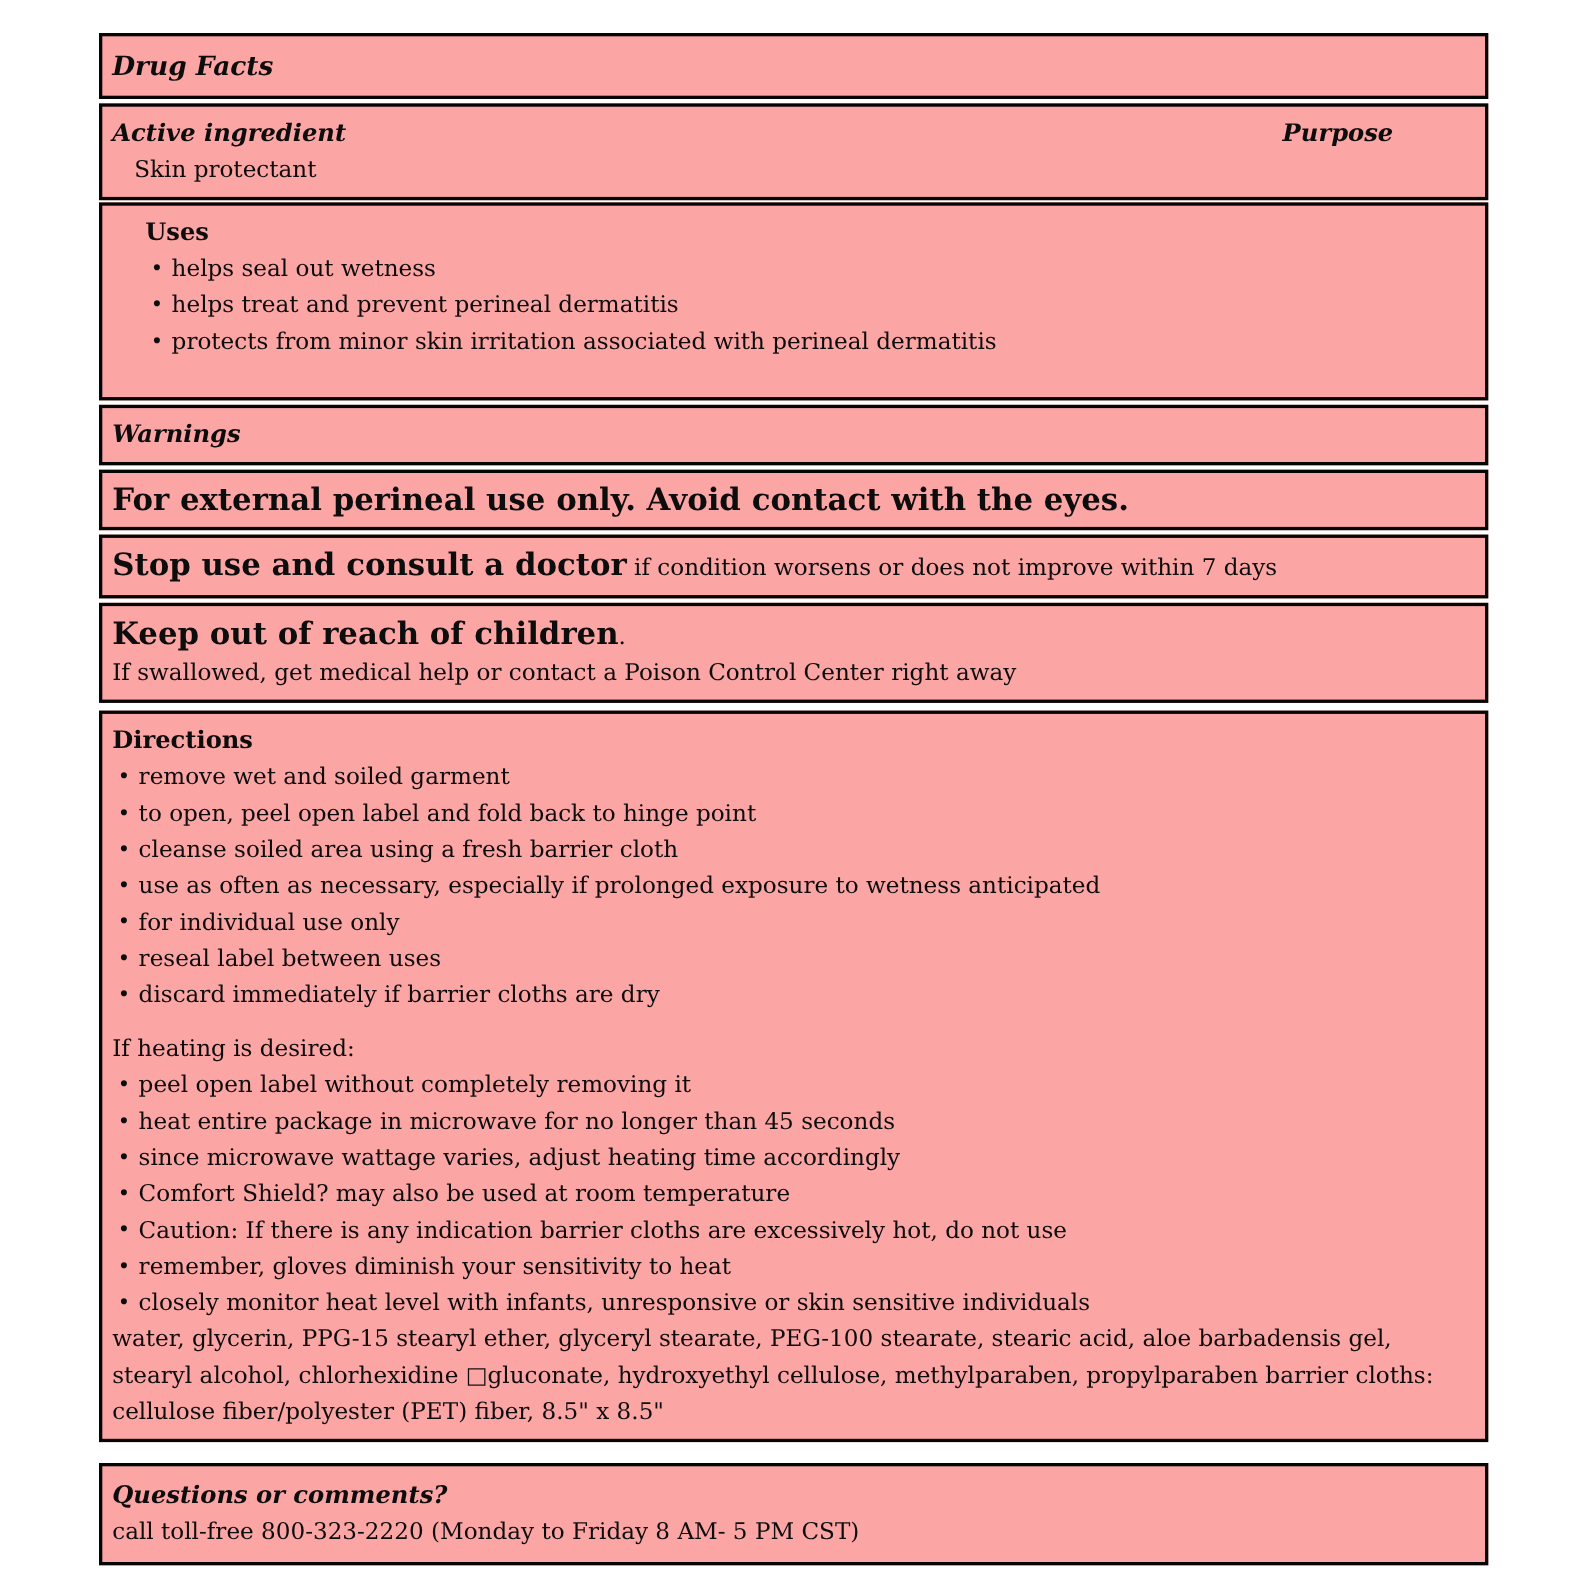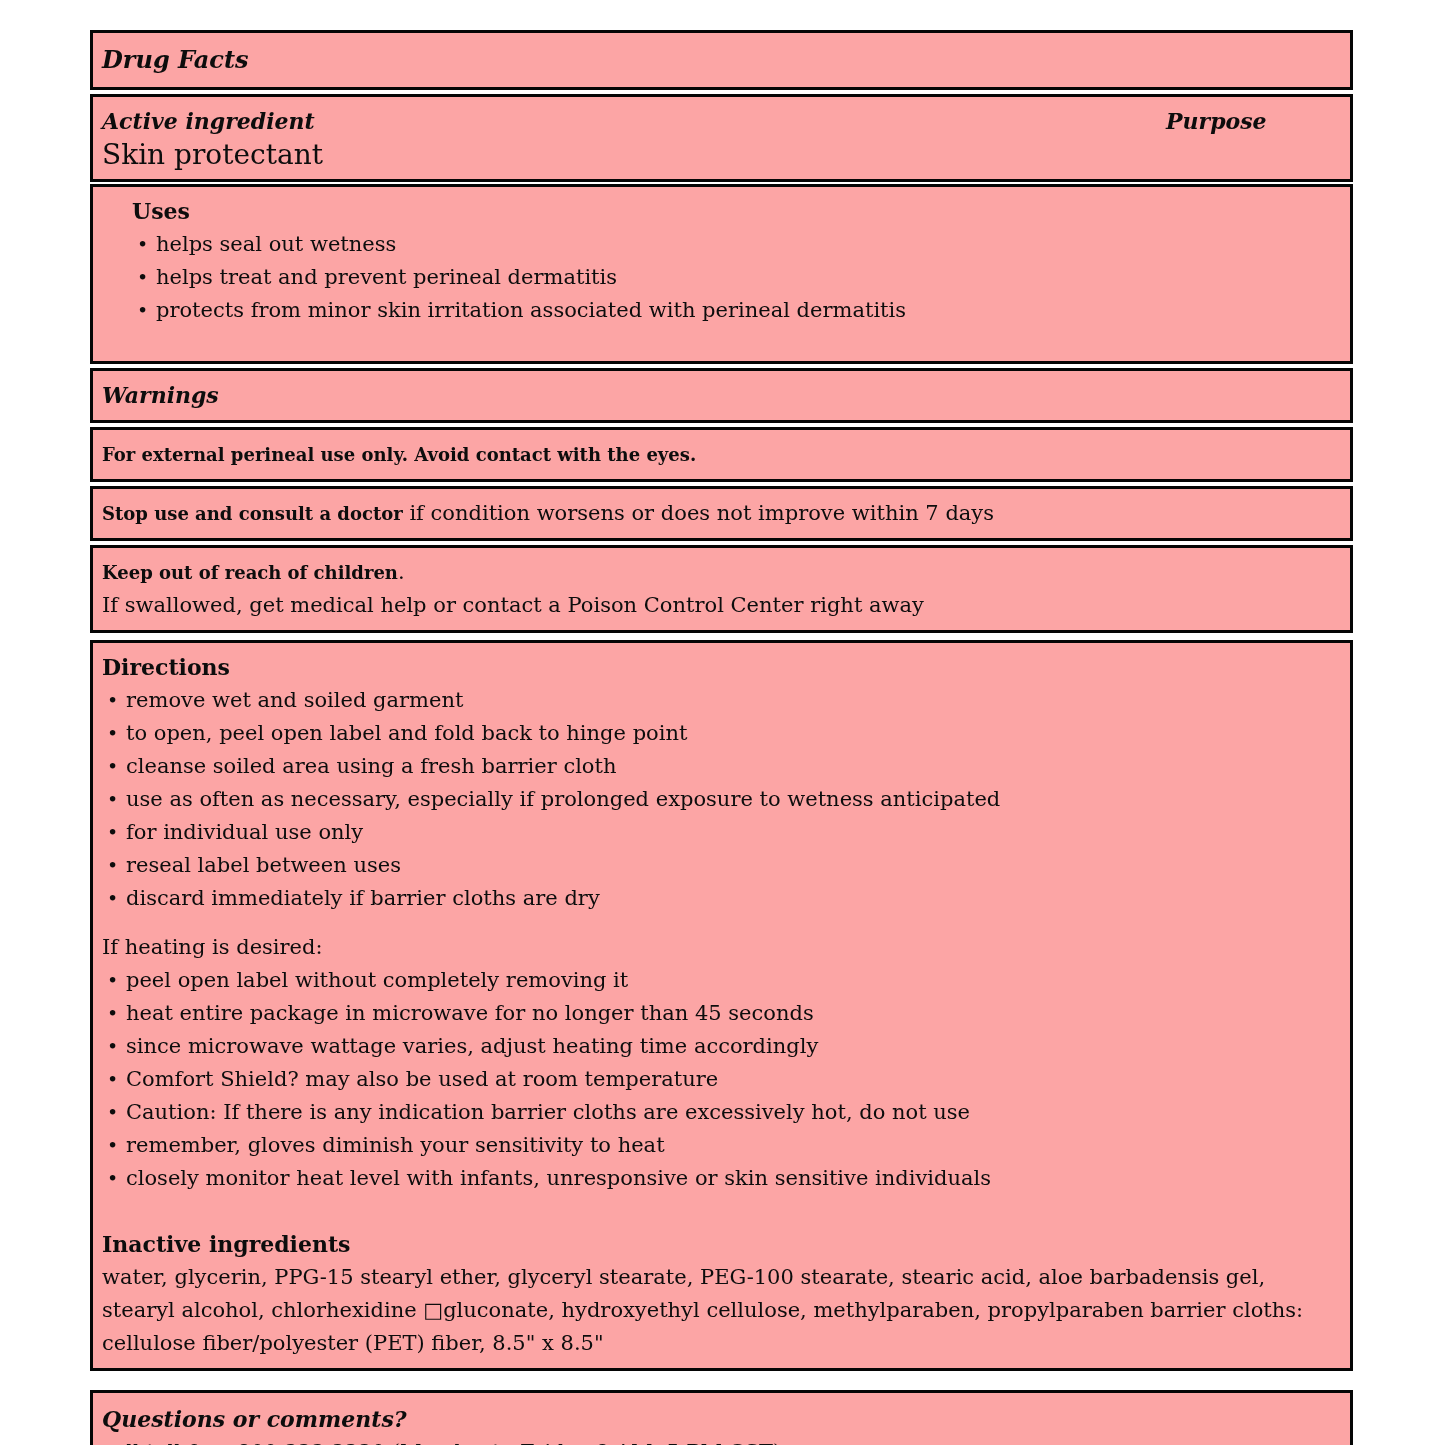--- a/index.html
+++ b/index.html
@@ -39,35 +39,35 @@
   }
   h2.sec-head {
     font-size: 22px;
     font-weight: bold;
     line-height: 33px;
   }
   .body-text, li, .line {
     font-size: 21px;
     line-height: 33px;
   }
-  .bold { font-weight: bold; font-size: 18px; }
+  .bold { font-weight: bold; font-size: 28px; }
 
   
   .ai-grid {
     display: grid;
     grid-template-columns: 1fr 172px;
     column-gap: 10px;
   }
   .leader-line {
     white-space: nowrap;
     overflow: hidden;
     font-size: 21px;
     line-height: 33px;
   }
-  .purpose-col { font-size: 28px; line-height: 33px; }
+  .purpose-col { font-size: 21px; line-height: 33px; margin-left: 20px; }
 
   ul.bullets { list-style: none; }
   ul.bullets li {
     position: relative;
     padding-left: 24px;
   }
   ul.bullets li::before {
     content: "\2022";
     position: absolute;
     left: 5px;
@@ -138,21 +138,20 @@
     <div class="body-text heating-intro">If heating is desired:</div>
     <ul class="bullets">
         <li>peel open label without completely removing it</li>
         <li>heat entire package in microwave for no longer than 45 seconds</li>
         <li>since microwave wattage varies, adjust heating time accordingly</li>
         <li>Comfort Shield? may also be used at room temperature</li>
         <li>Caution: If there is any indication barrier cloths are excessively hot, do not use</li>
         <li>remember, gloves diminish your sensitivity to heat</li>
         <li>closely monitor heat level with infants, unresponsive or skin sensitive individuals</li>
       </ul>
-    <h2 class="sec-head inactive-head">Inactive ingredients</h2>
     <div class="body-text">water, glycerin, PPG-15 stearyl ether, glyceryl stearate, PEG-100 stearate, stearic acid, aloe barbadensis gel, stearyl alcohol, chlorhexidine □gluconate, hydroxyethyl cellulose, methylparaben, propylparaben barrier cloths: cellulose fiber/polyester (PET) fiber, 8.5" x 8.5"</div>
   </section>
 
   <section class="box q-box">
     <h2 class="sec-head-italic">Questions or comments?</h2>
     <div class="line">call toll-free 800-323-2220 (Monday to Friday 8 AM- 5 PM CST)</div>
   </section>
 
 </div>
 

